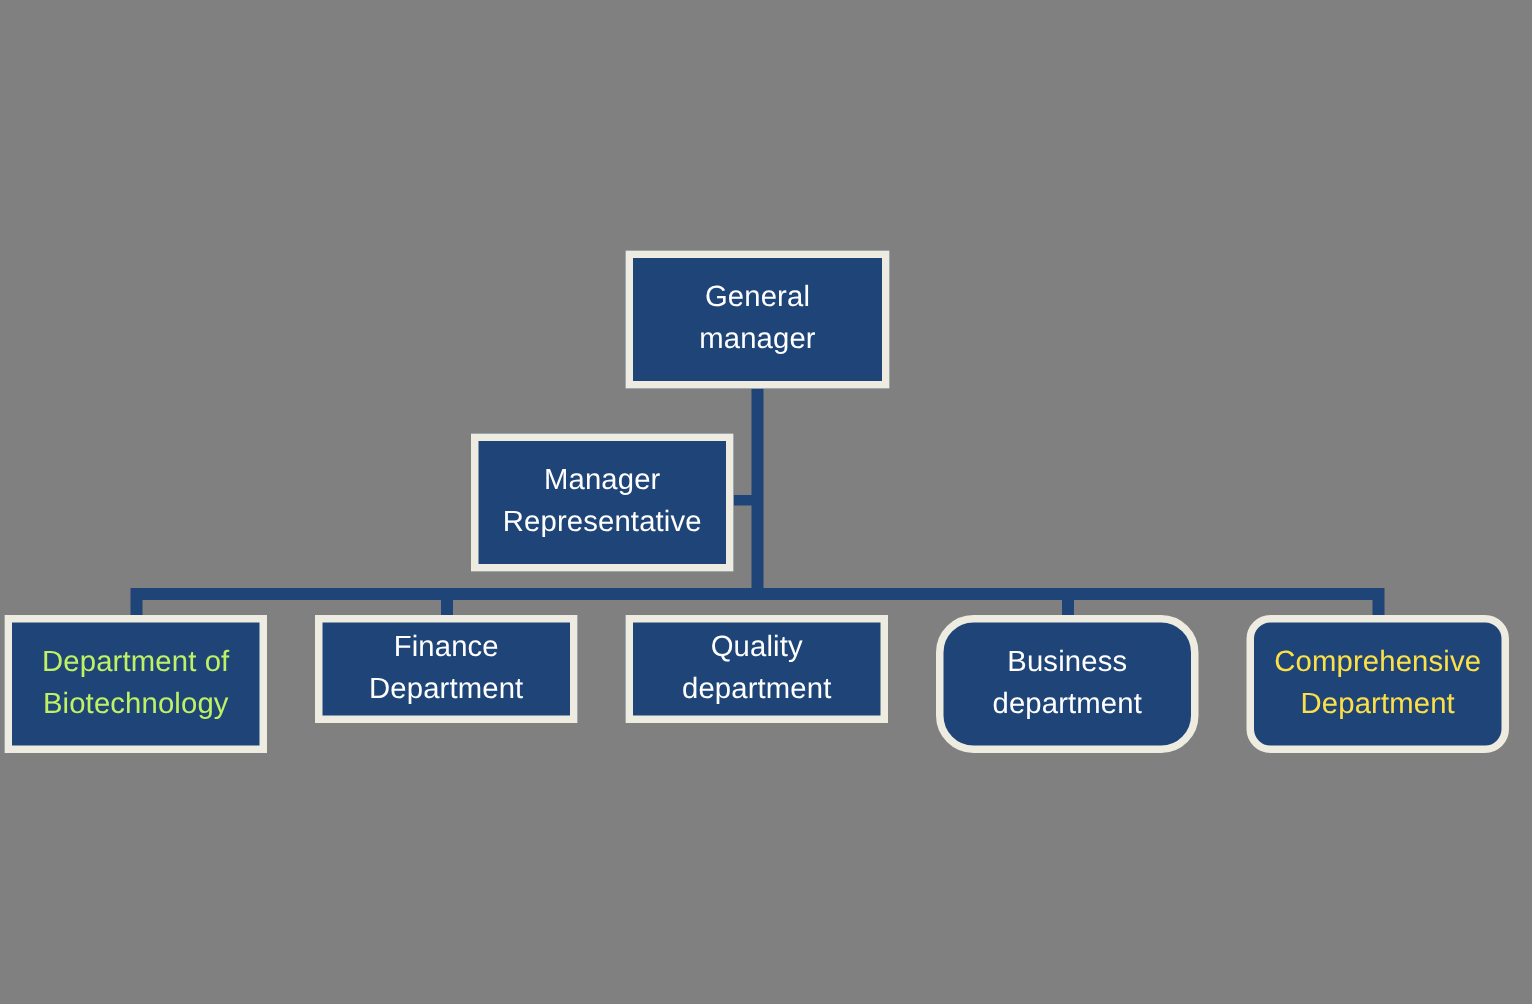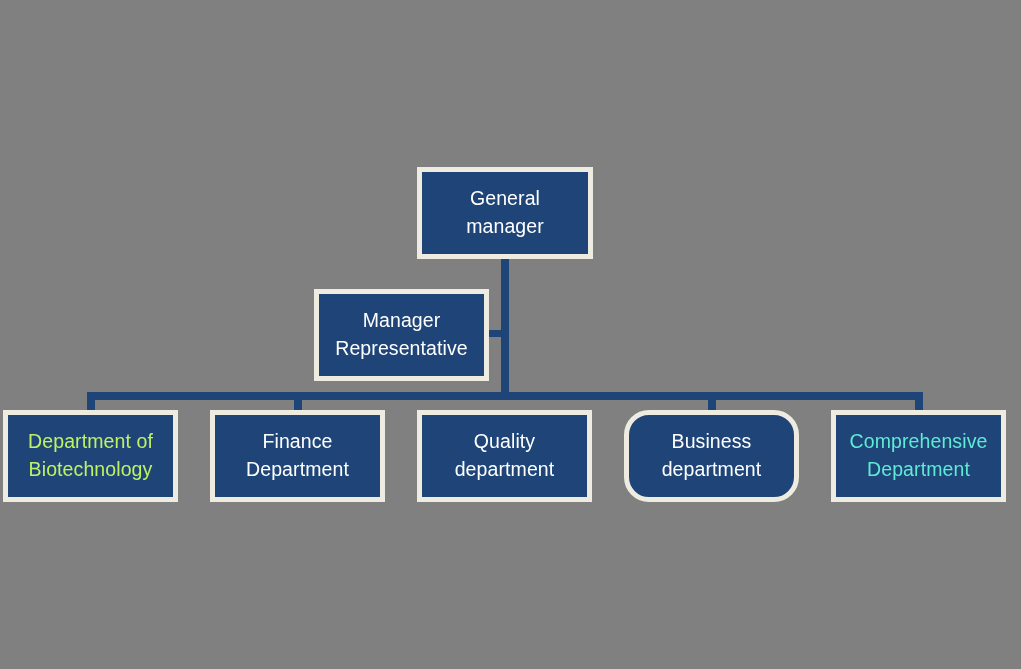--- a/index.html
+++ b/index.html
@@ -68,33 +68,33 @@
   <div class="node" style="left: 314px; top: 289px; width: 175px; height: 92px; background: rgb(31, 69, 120); border-color: rgb(238, 236, 225); color: rgb(255, 255, 255);">
     <span class="node-label">Manager
 Representative</span>
   </div>
 
   <div class="node" style="left: 3px; top: 410px; width: 175px; height: 92px; background: rgb(31, 69, 120); border-color: rgb(238, 236, 225); color: #bef264;">
     <span class="node-label">Department of
 Biotechnology</span>
   </div>
 
-  <div class="node" style="left: 210px; top: 410px; width: 175px; height: 92px; background: rgb(31, 69, 120); border-color: rgb(238, 236, 225); color: rgb(255, 255, 255);">
+  <div class="node" style="left: 210px; top: 410px; width: 175px; height: 72px; background: rgb(31, 69, 120); border-color: rgb(238, 236, 225); color: rgb(255, 255, 255);">
     <span class="node-label">Finance
 Department</span>
   </div>
 
-  <div class="node" style="left: 417px; top: 410px; width: 175px; height: 92px; background: rgb(31, 69, 120); border-color: rgb(238, 236, 225); color: rgb(255, 255, 255);">
+  <div class="node" style="left: 417px; top: 410px; width: 175px; height: 72px; background: rgb(31, 69, 120); border-color: rgb(238, 236, 225); color: rgb(255, 255, 255);">
     <span class="node-label">Quality
 department</span>
   </div>
 
   <div class="node" style="left: 624px; top: 410px; width: 175px; height: 92px; background: rgb(31, 69, 120); border-color: rgb(238, 236, 225); color: rgb(255, 255, 255); border-radius: 25px;">
     <span class="node-label">Business
 department</span>
   </div>
 
-  <div class="node" style="left: 831px; top: 410px; width: 175px; height: 92px; background: rgb(31, 69, 120); border-color: rgb(238, 236, 225); color: #5eead4;">
+  <div class="node" style="left: 831px; top: 410px; width: 175px; height: 92px; background: rgb(31, 69, 120); border-color: rgb(238, 236, 225); color: #fde047; border-radius: 16px;">
     <span class="node-label">Comprehensive
 Department</span>
   </div>
 
 </div>
 
 </body></html>

